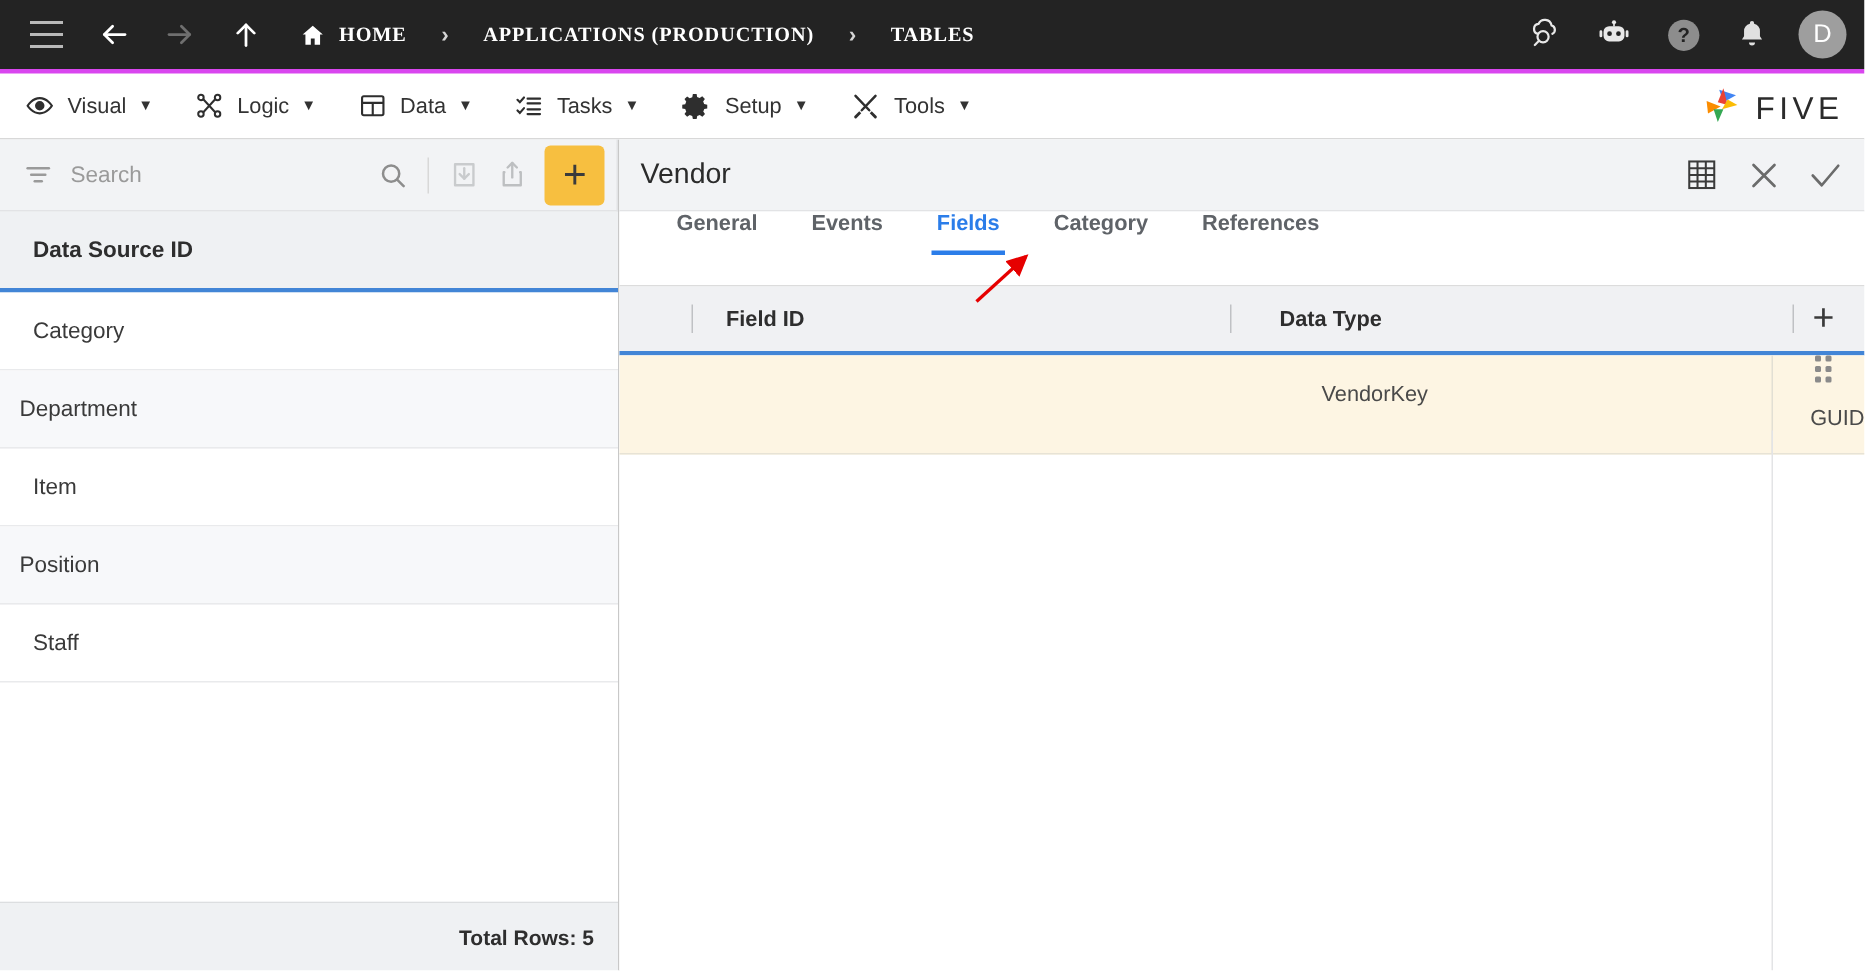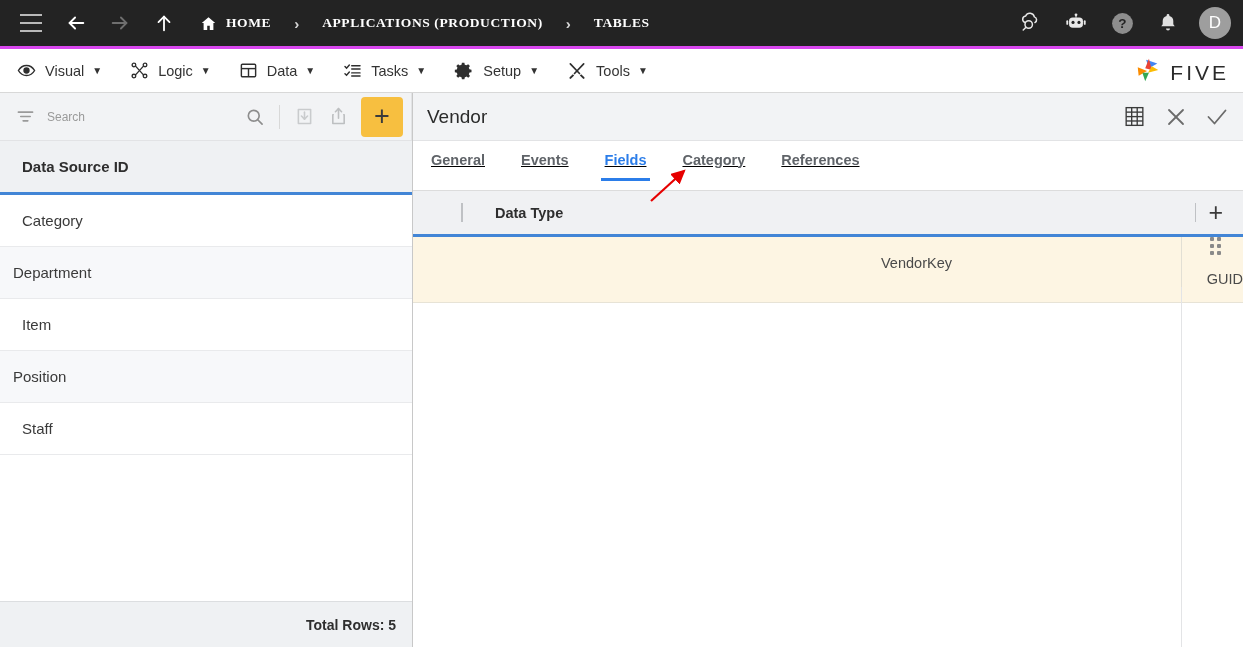--- a/index.html
+++ b/index.html
@@ -57,21 +57,21 @@
   .sidebar { width: 413px; flex: 0 0 413px; display: flex; flex-direction: column;
              border-right: 1px solid #c8c8c8; background: #fff; min-height: 0; }
   .searchbar {
     height: 48px; flex: 0 0 48px; display: flex; align-items: center;
     background: #f2f3f5; border: 1px solid #e2e3e5; border-left: none; border-top: none;
     position: relative;
   }
   .filter-icon { margin-left: 16px; margin-right: 12px; display:flex; cursor:pointer; }
   .search-input {
     flex: 1; border: none; outline: none; background: transparent;
-    font-size: 12px; color: #6d6d6d; font-family: "Liberation Sans", sans-serif;
+    font-size: 15px; color: #6d6d6d; font-family: "Liberation Sans", sans-serif;
   }
   .search-input::placeholder { color: #9a9a9a; }
   .sb-icon { width: 34px; height: 48px; display:flex; align-items:center; justify-content:center; cursor: pointer; }
   .vdiv { width: 1px; height: 24px; background: #d8d8d8; margin: 0 7px; }
   .addbtn {
     width: 42px; height: 40px; background: #f7bf40; border-radius: 4px;
     display: flex; align-items: center; justify-content: center; margin: 0 8px 0 6px;
     cursor: pointer; color: #3b3b3b; font-size: 27px; line-height: 1; font-weight: 300;
   }
   .listhead {
@@ -94,22 +94,22 @@
   
   .main { flex: 1 1 auto; display: flex; flex-direction: column; min-width: 0; background: #fff; position: relative; }
   .panelhead {
     height: 48px; flex: 0 0 48px; background: #f2f3f5; border-bottom: 1px solid #e2e3e5;
     display: flex; align-items: center; padding: 0 14px 0 14px; gap: 33px;
   }
   .panel-title { font-size: 19px; color: #2b2b2b; }
   .panelhead-icons { margin-left: auto; display: flex; align-items: center; gap: 17px; }
   .ph-btn { display:flex; align-items:center; justify-content:center; cursor: pointer; }
 
-  .tabs { height: 50px; flex: 0 0 50px; display: flex; align-items: center;
-          border-bottom: 1px solid #dcdcdc; background:#fff; position: relative; text-decoration: underline; }
+  .tabs { height: 50px; flex: 0 0 50px; display: flex; align-items: flex-start;
+          border-bottom: 1px solid #dcdcdc; background:#fff; padding-left: 20px; position: relative; }
   .tab {
     font-size: 14.5px; font-weight: bold; color: #5f6368; padding: 0 18px 12px 18px;
     cursor: pointer; position: relative; white-space: nowrap;
   }
   .tab.active { color: #2b7de9; }
   .tab.active::after {
     content: ""; position: absolute; left: 14px; right: 14px; bottom: -1px;
     height: 3px; background: #2b7de9;
   }
 
@@ -418,20 +418,23 @@
         <div class="tab">
           <span>Category</span>
         </div>
         <div class="tab">
           <span>References</span>
         </div>
       </div>
 
       <div class="tablehead">
         <span class="th-sep" style="margin-left:48px"></span>
+        <span class="th-cell" style="margin-left:22px; width:336px">
+          <span>Field ID</span>
+        </span>
         <span class="th-sep"></span>
         <span class="th-cell" style="margin-left:32px">
           <span>Data Type</span>
         </span>
         <span class="th-sep" style="margin-left:auto"></span>
         <span class="th-plus" style="margin-left:12px">+</span>
       </div>
 
       <div class="tablebody">
         <div class="datarow">

